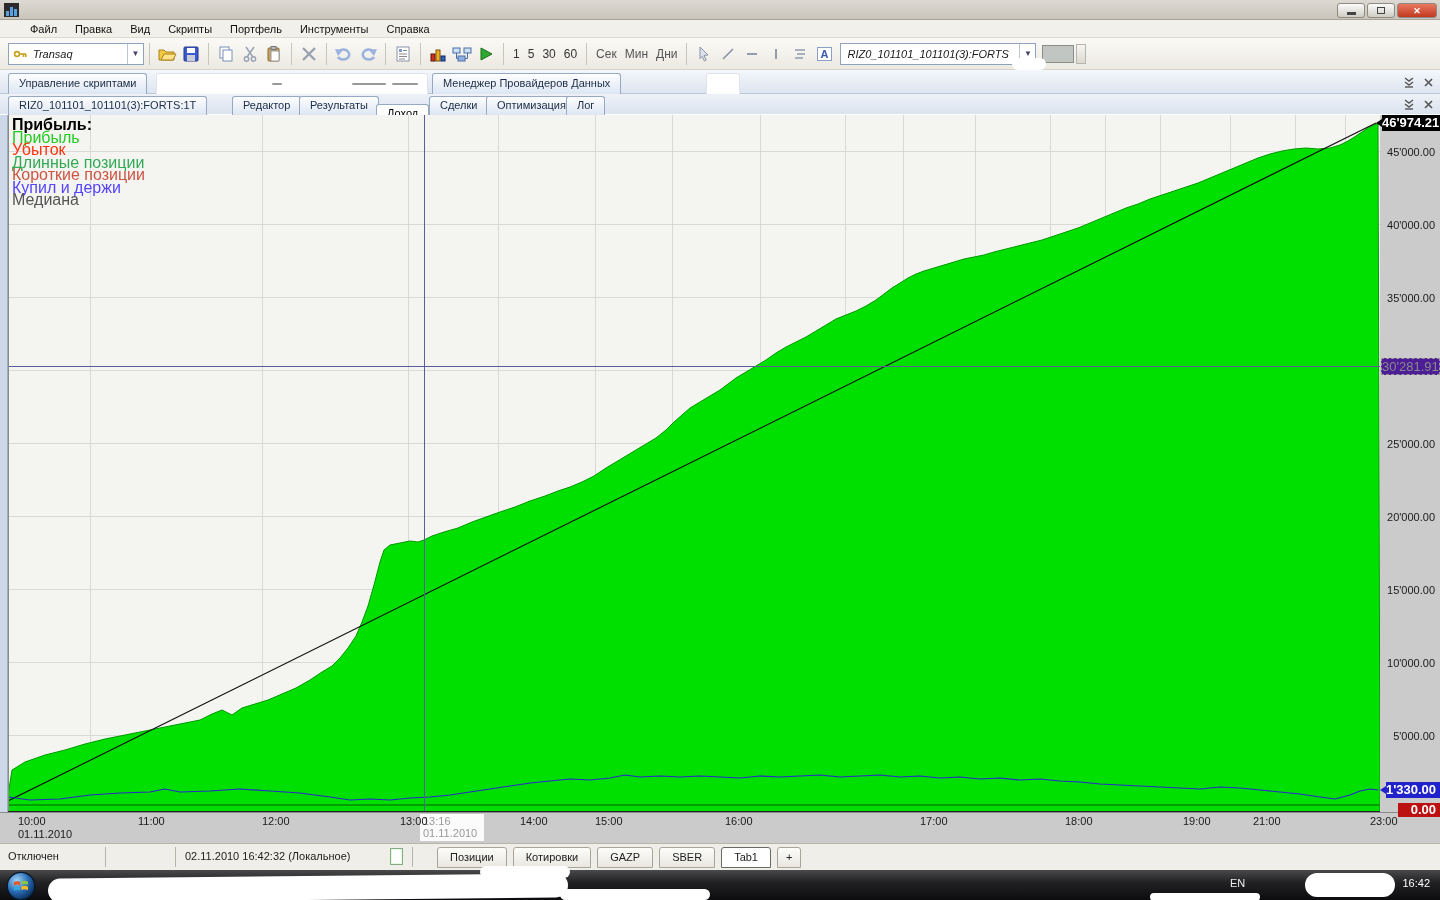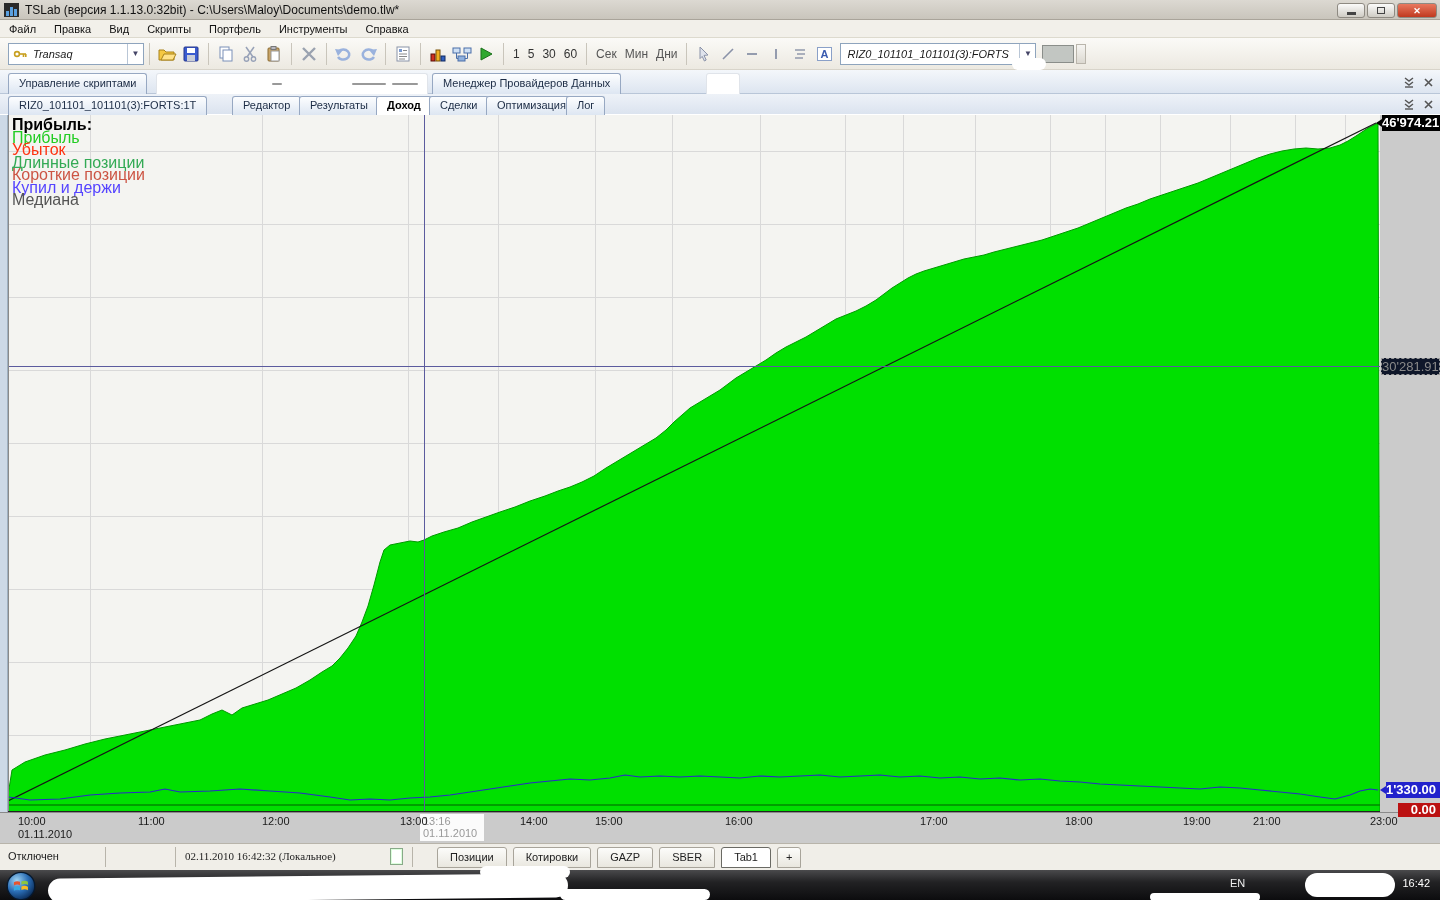--- a/index.html
+++ b/index.html
@@ -19,21 +19,21 @@
   .winbtns { position:absolute; right:3px; top:3px; display:flex; gap:2px; }
   .wbtn { width:28px; height:15px; border:1px solid #8e8a82; border-radius:3px;
     background:linear-gradient(#fbfbfa,#cfccc4); display:flex; align-items:center; justify-content:center;
     font-size:9px; color:#333; }
   .wbtn.close { background:linear-gradient(#e9795f,#c0391f); color:#fff; font-weight:bold; width:40px; }
   .wbtn .mini { width:9px; height:3px; background:#444; margin-top:6px; }
   .wbtn .rest { width:8px; height:7px; border:1px solid #444; background:transparent; }
 
   
   #menubar { left:0; top:20px; width:1440px; height:18px; background:#f2f0ea;
-    border-bottom:1px solid #dddace; display:flex; align-items:center; padding-left:0; }
+    border-bottom:1px solid #dddace; display:flex; align-items:center; padding-left:21px; }
   .menu-item { padding:2px 9px; color:#111; }
 
   
   #toolbar { left:0; top:38px; width:1440px; height:32px;
     background:linear-gradient(#fbfaf7,#ece9e1); border-bottom:1px solid #d8d4ca;
     display:flex; align-items:center; padding-left:8px; }
   .tsep { width:1px; height:22px; background:#c9c5bb; margin:0 5px; }
   .tbtn { width:24px; height:24px; display:flex; align-items:center; justify-content:center;
     border-radius:2px; }
   .ttext { padding:0 4px; color:#333; font-size:12px; }
@@ -49,58 +49,58 @@
   .censor { background:#fff; position:absolute; }
 
   
   .tabstrip { left:0; width:1440px; background:linear-gradient(#f4f7fb,#dde5f0); }
   #tabs1 { top:70px; height:24px; border-bottom:1px solid #b9c6d8; }
   #tabs2 { top:94px; height:21px; border-bottom:1px solid #ffffff; background:linear-gradient(#eef2f8,#dbe3ef); }
   .tab { position:absolute; top:3px; height:21px; padding:3px 10px 0 10px;
     border:1px solid #97a8c2; border-bottom:none; border-radius:3px 3px 0 0;
     background:linear-gradient(#fdfeff,#dde6f2); color:#1c2c45; white-space:nowrap; }
   #tabs2 .tab { top:2px; height:19px; padding-top:2px; }
-  .tab.active { background:#fff; font-weight:bold; color:#000; }
+  .tab.active { background:#fff; font-weight:normal; color:#000;margin-top:8px; }
   .tab.ghost { background:#fff; border-color:#e0e4ea; }
   .ghostmark { position:absolute; height:2px; background:#999; border-radius:1px; }
   .strip-icons { position:absolute; right:6px; display:flex; gap:8px; align-items:center; }
   #tabs1 .strip-icons { top:6px; } #tabs2 .strip-icons { top:4px; }
   .sicon { color:#555; font-size:10px; line-height:10px; }
 
   
   #chart-region { left:0; top:115px; width:1440px; height:728px; background:#cbcbcb; }
   #left-border { left:0; top:0; width:8px; height:697px; background:#cdd9e6; border-right:1px solid #9fb0c0; }
   #chart-svg { position:absolute; left:8px; top:0; width:1372px; height:697px; display:block; }
   #y-axis { left:1380px; top:0; width:60px; height:697px; background:#cbcbcb; }
   .y-tick { position:absolute; right:5px; font-size:11px; color:#1a1a1a; white-space:nowrap; }
   .marker { position:absolute; height:16px; font-size:13px; line-height:16px; text-align:right;
     padding-right:4px; white-space:nowrap; }
   #marker-max { left:1382px; width:58px; background:#000; color:#fff; font-weight:bold; }
-  #marker-cross { left:1381px; width:59px; background:#0f172a; color:#8a8a8a;
+  #marker-cross { left:1381px; width:59px; background:#4c1d95; color:#8a8a8a;
     border:1px dashed #9a9a9a; height:17px; line-height:15px; }
   #marker-bh { left:1386px; width:54px; background:#2222cc; color:#fff; font-weight:bold; }
   #marker-zero { left:1398px; width:42px; background:#bb1111; color:#fff; font-weight:bold; height:14px; line-height:14px; }
   .marker .tri { position:absolute; left:-6px; top:4px; width:0; height:0;
     border-top:4px solid transparent; border-bottom:4px solid transparent; }
   #marker-max .tri { border-right:6px solid #000; }
   #marker-bh .tri { border-right:6px solid #2222cc; }
   #x-axis { left:0; top:697px; width:1440px; height:31px; background:#cbcbcb; border-top:1px solid #8a8a8a; }
   .x-tick { position:absolute; top:2px; font-size:11px; color:#1a1a1a; white-space:nowrap; }
   .x-tick .sub { margin-top:1px; }
   #cross-xlabel { position:absolute; top:1px; width:64px; height:27px; background:#fbfbfb;
     color:#999; font-size:11px; padding:1px 3px; white-space:nowrap; }
   #legend { left:12px; top:4px; line-height:12.5px; font-size:16px; }
   #legend .lt { font-weight:bold; color:#000; }
 
   
   #statusbar { left:0; top:843px; width:1440px; height:27px; background:#f0eee8;
     border-top:1px solid #b8b4aa; }
   .sb-sep { position:absolute; top:3px; width:1px; height:20px; background:#b8b4aa; }
   #sb-conn { position:absolute; left:8px; top:6px; color:#222; }
-  #sb-time { position:absolute; left:185px; top:6px; color:#222;font-family:Liberation Serif, serif; }
+  #sb-time { position:absolute; left:185px; top:6px; color:#222; }
   #sb-icon { position:absolute; left:390px; top:4px; width:13px; height:17px; background:#fff;
     border:1px solid #8a8; box-shadow:inset 0 0 0 1px #dfd; }
   #sb-tabs { position:absolute; left:437px; top:3px; display:flex; gap:6px; }
   .sb-tab { height:21px; padding:3px 12px 0 12px; border:1px solid #a8a49a; border-radius:3px 3px 0 0;
     background:linear-gradient(#fcfcfa,#e9e7df); color:#222; white-space:nowrap; }
   .sb-tab.active { background:#fff; border-color:#6a6a64; }
   .sb-tab.add { padding:3px 8px 0 8px; }
 
   
   #taskbar { left:0; top:870px; width:1440px; height:30px;
@@ -114,21 +114,20 @@
 <body>
 
 <div id="screen">
 
   <div class="abs" id="titlebar">
     <span class="appicon">
         <i style="height:5px"></i>
         <i style="height:9px"></i>
         <i style="height:7px"></i>
       </span>
-    <span id="title-text">TSLab (версия 1.1.13.0:32bit) - C:\Users\Maloy\Documents\demo.tlw*</span>
     <span class="winbtns">
       <span class="wbtn">
           <span class="mini"></span>
         </span>
       <span class="wbtn">
           <span class="rest"></span>
         </span>
       <span class="wbtn close">✕</span>
     </span>
   </div>
@@ -359,20 +358,30 @@
         <line x1="1345" y1="115" x2="1345" y2="812" stroke="#d9d9d9" stroke-width="1" shape-rendering="crispEdges"></line>
         <polygon points="8,795 12,770 25,762 45,755 65,750 85,744 105,739 125,735 145,731 165,727 185,723 200,720 212,714 222,710 232,715 242,708 255,704 268,700 282,694 296,688 310,680 322,672 332,666 340,658 348,648 356,636 362,622 368,606 374,585 380,562 384,550 390,545 400,543 410,541 418,542 424,540 432,536 444,532 458,528 472,522 486,517 500,512 515,507 530,501 545,496 558,491 570,487 582,482 594,476 606,468 616,462 626,456 636,450 646,444 656,438 666,430 674,422 682,415 690,408 700,402 710,396 720,390 728,384 736,378 746,372 756,366 766,360 776,353 786,347 796,342 806,337 816,331 826,325 836,319 846,315 856,311 866,306 876,300 884,294 892,288 900,283 908,278 916,274 924,271 934,268 944,265 954,262 964,259 974,257 984,255 994,252 1006,249 1018,246 1030,243 1042,240 1054,236 1066,232 1078,228 1090,223 1102,218 1114,213 1126,208 1138,204 1150,199 1162,195 1174,191 1186,187 1198,183 1210,178 1222,173 1234,168 1246,163 1258,158 1270,154 1282,151 1294,149 1306,148 1318,149 1330,148 1340,145 1348,141 1356,136 1362,132 1368,128 1374,125 1378,123 1380,812 8,812" fill="#00e000" stroke="#009900" stroke-width="1"></polygon>
         <line x1="8" y1="805" x2="1380" y2="805" stroke="#008800" stroke-width="1.5"></line>
         <line x1="8" y1="801" x2="1376" y2="123" stroke="#151515" stroke-width="1.2"></line>
         <polyline points="8,797 30,800 60,799 90,795 120,793 150,792 165,789 180,792 210,791 240,789 270,791 300,793 330,797 350,800 370,799 390,800 410,798 430,797 450,795 470,792 490,789 510,786 530,783 550,781 570,779 590,780 610,778 625,775 640,777 660,776 680,777 700,776 720,777 740,778 760,776 780,777 800,776 820,775 840,777 860,776 880,775 900,777 920,776 940,778 960,777 980,779 1000,778 1020,780 1040,779 1060,781 1080,782 1100,784 1120,785 1140,786 1160,787 1180,788 1200,789 1220,787 1240,788 1260,790 1280,792 1300,794 1320,797 1335,799 1350,795 1360,791 1370,789 1378,790" fill="none" stroke="#2929c8" stroke-width="1.2"></polyline>
         <line x1="424" y1="115" x2="424" y2="812" stroke="#5b5b9e" stroke-width="1" shape-rendering="crispEdges"></line>
         <line x1="8" y1="366.73270445" x2="1380" y2="366.73270445" stroke="#5b5b9e" stroke-width="1" shape-rendering="crispEdges"></line>
         <line x1="8" y1="115" x2="8" y2="812" stroke="#8a8a8a" shape-rendering="crispEdges"></line>
         <line x1="8" y1="811.5" x2="1380" y2="811.5" stroke="#222" shape-rendering="crispEdges"></line>
       </svg>
+    <div class="abs" id="y-axis">
+        <div class="y-tick" style="top: 30.775px;">45'000.00</div>
+        <div class="y-tick" style="top: 103.8px;">40'000.00</div>
+        <div class="y-tick" style="top: 176.825px;">35'000.00</div>
+        <div class="y-tick" style="top: 322.875px;">25'000.00</div>
+        <div class="y-tick" style="top: 395.9px;">20'000.00</div>
+        <div class="y-tick" style="top: 468.925px;">15'000.00</div>
+        <div class="y-tick" style="top: 541.95px;">10'000.00</div>
+        <div class="y-tick" style="top: 614.975px;">5'000.00</div>
+      </div>
     <div class="abs" id="x-axis">
       <div id="cross-xlabel" style="left: 420px;">
         <div>13:16</div>
         <div>01.11.2010</div>
       </div>
     <div class="x-tick" style="left: 18px;">10:00<div class="sub">01.11.2010</div></div>
         <div class="x-tick" style="left: 90px; margin-left: 48px;">11:00</div>
         <div class="x-tick" style="left: 262px;">12:00</div>
         <div class="x-tick" style="left: 400px;">13:00</div>
         <div class="x-tick" style="left: 520px;">14:00</div>

